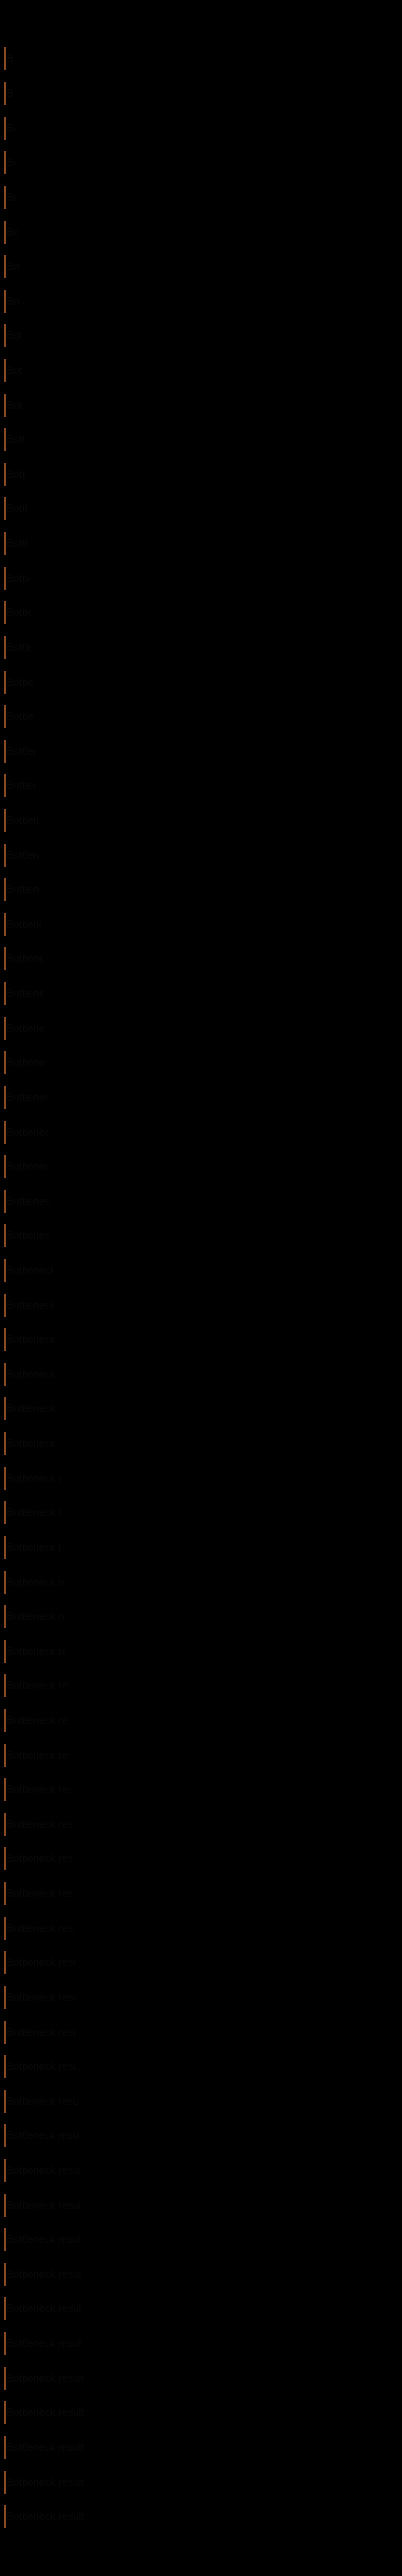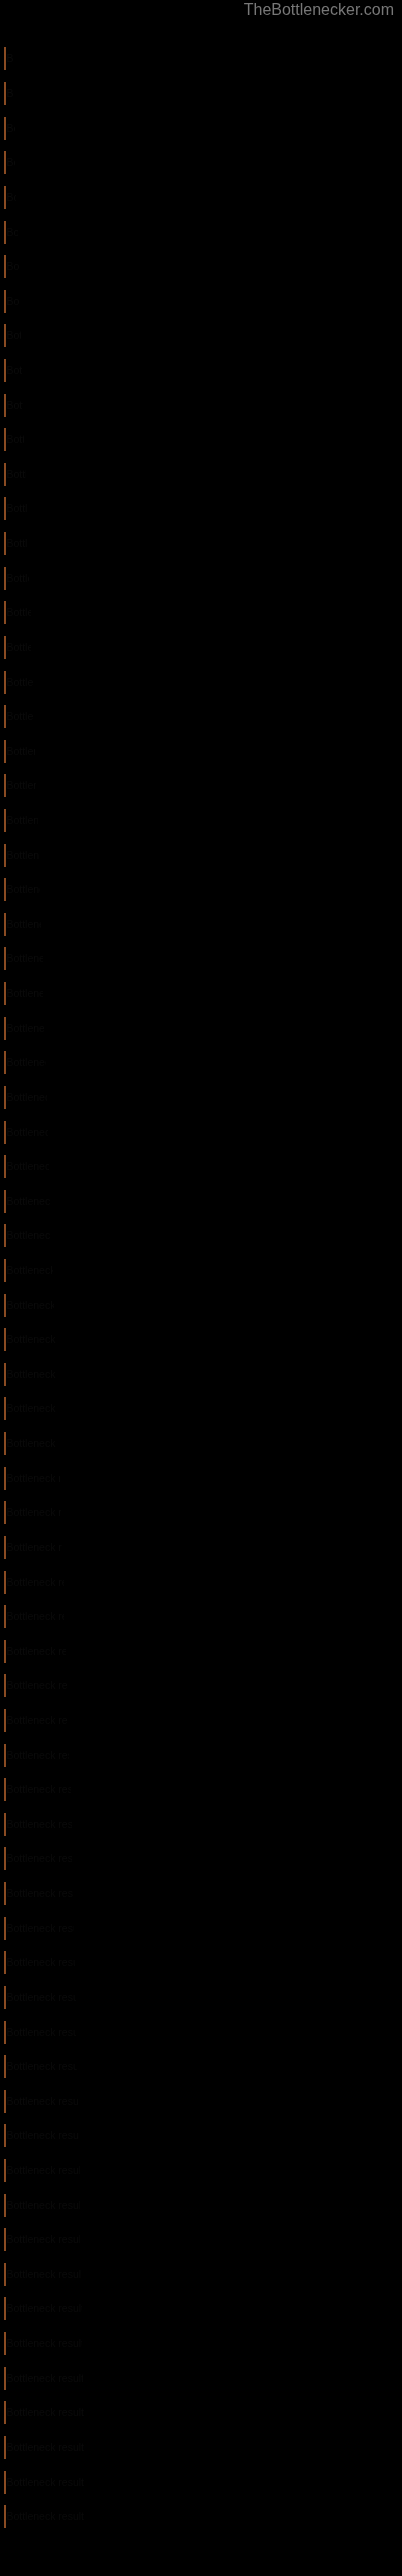--- a/index.html
+++ b/index.html
@@ -77,21 +77,20 @@
     top: 0;
     height: 22.5px;
     overflow: hidden;
   }
 </style>
 </head>
 <body>
 
 <div id="chart-root">
 
-  <div id="site-title">TheBottlenecker.com</div>
 
   <div id="plot-area">
       <div class="bar-row" style="top: 47px; width: 8.9px; height: 22.5px;">
         <div class="bar"></div>
         <div class="bar-clip" style="width: 8.9px;">
           <div class="bar-label">Bottleneck result</div>
         </div>
       </div>
       <div class="bar-row" style="top: 82px; width: 8.9px; height: 22.5px;">
         <div class="bar"></div>

